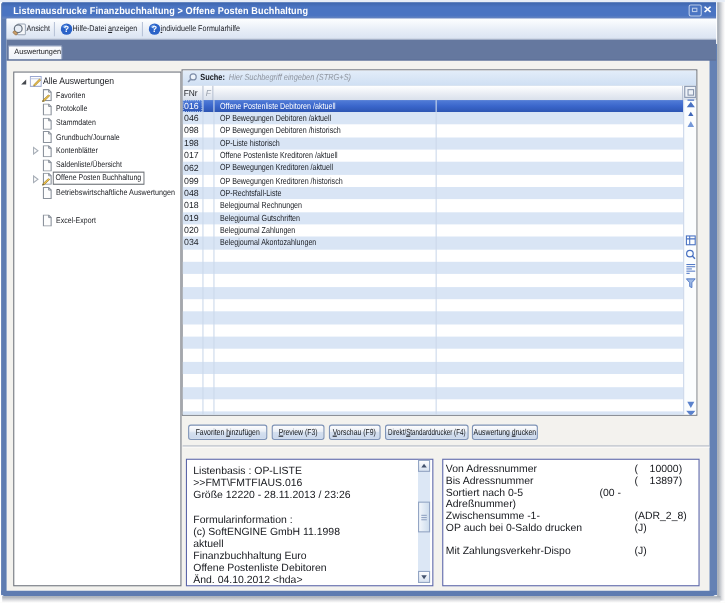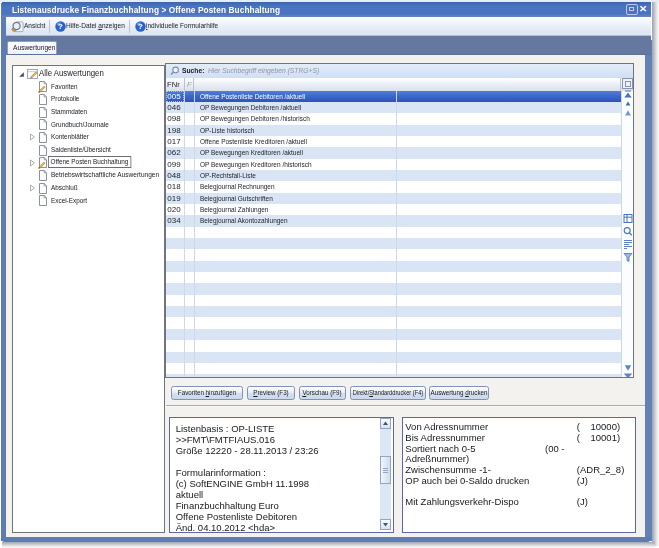--- a/index.html
+++ b/index.html
@@ -164,30 +164,20 @@
       </svg>
       <span class="tlbl selbox" style="left:35.8px;transform:scaleX(0.85);">Offene Posten Buchhaltung</span>
     </div>
 <div class="trow" style="top:102.8px">
       <svg class="abs" style="left:25px;top:1.5px" width="10" height="11" viewBox="0 0 10 11">
         <path d="M1.5 0.5 H6.2 L8.5 2.8 V10.5 H1.5 Z" fill="#fdfdfd" stroke="#8b929c" stroke-width="1"></path>
         <path d="M6.2 0.5 V2.8 H8.5" fill="none" stroke="#8b929c" stroke-width="0.9"></path>
       </svg>
       <span class="tlbl" style="left:38.5px;transform:scaleX(0.87);">Betriebswirtschaftliche Auswertungen</span>
     </div>
-<div class="trow" style="top:115.5px">
-      <svg class="abs" style="left:16.5px;top:3px" width="7" height="8">
-        <path d="M1.5 1 L5.5 4 L1.5 7 Z" fill="#fdfdfd" stroke="#a8afb8" stroke-width="1"></path>
-      </svg>
-      <svg class="abs" style="left:25px;top:1.5px" width="10" height="11" viewBox="0 0 10 11">
-        <path d="M1.5 0.5 H6.2 L8.5 2.8 V10.5 H1.5 Z" fill="#fdfdfd" stroke="#8b929c" stroke-width="1"></path>
-        <path d="M6.2 0.5 V2.8 H8.5" fill="none" stroke="#8b929c" stroke-width="0.9"></path>
-      </svg>
-      <span class="tlbl" style="left:38.5px;transform:scaleX(0.85);">Abschluß</span>
-    </div>
 <div class="trow" style="top:128.1px">
       <svg class="abs" style="left:25px;top:1.5px" width="10" height="11" viewBox="0 0 10 11">
         <path d="M1.5 0.5 H6.2 L8.5 2.8 V10.5 H1.5 Z" fill="#fdfdfd" stroke="#8b929c" stroke-width="1"></path>
         <path d="M6.2 0.5 V2.8 H8.5" fill="none" stroke="#8b929c" stroke-width="0.9"></path>
       </svg>
       <span class="tlbl" style="left:38.5px;transform:scaleX(0.85);">Excel-Export</span>
     </div>
 </div>
 
 <div class="abs" id="list">
@@ -202,21 +192,21 @@
   <div class="abs" id="header">
     <div class="hcell" style="left:0;width:18px"><span style="margin-left:1.5px">FNr</span></div>
     <div class="hcell" style="left:19px;width:8.5px;color:#98a0ac;font-style:italic"><span style="margin-left:2px">F</span></div>
     <div class="hcell" style="left:230.5px;width:224px"></div>
     <div class="abs" style="left:456.5px;top:0.5px;width:9px;height:9px;border:1px solid #8795ad;background:#eef2f8">
         <div class="abs" style="left:1.5px;top:1.5px;width:4px;height:4px;border:1px solid #8795ad"></div>
       </div>
   </div>
   <div class="abs" id="rows">
 <div class="row" id="selrow" style="top:0.00px">
-        <span class="fnr">005</span>
+        <span class="fnr">016</span>
         <span class="bez">Offene Postenliste Debitoren /aktuell</span>
         <span class="abs" style="left:0.5px;top:0.5px;width:16px;height:9px;border:1px dotted #a8c4ee"></span>
       </div>
 <div class="row odd" style="top:11.35px">
         <span class="fnr">046</span>
         <span class="bez">OP Bewegungen Debitoren /aktuell</span>
       </div>
 <div class="row" style="top:22.70px">
         <span class="fnr">098</span>
         <span class="bez">OP Bewegungen Debitoren /historisch</span>
@@ -358,21 +348,21 @@
 <div class="abs bpanel" id="rpanel" style="left:402px;top:417px;width:231.5px;height:113.5px;">
   <div class="abs txt" style="left:2.3px;top:4.3px">Von Adressnummer
 Bis Adressnummer
 Sortiert nach 0-5
 Adreßnummer)
 Zwischensumme -1-
 OP auch bei 0-Saldo drucken
 
 Mit Zahlungsverkehr-Dispo</div>
   <div class="abs txt" style="left:173.8px;top:4.3px">(    10000)
-(    10001)</div>
+(    13897)</div>
   <div class="abs txt" style="left:142px;top:25.6px">(00 -</div>
   <div class="abs txt" style="left:173.8px;top:46.9px">(ADR_2_8)
 (J)</div>
   <div class="abs txt" style="left:173.8px;top:78.9px">(J)</div>
 </div>
 <style>
 .sbtn{left:0;width:11px;height:11px;background:linear-gradient(180deg,#fdfdfe,#d8e2f0);border:1px solid #93a5c4;box-sizing:border-box;text-align:center;}
 .sbtn svg{display:block;margin:0 auto;}
 </style>
 

